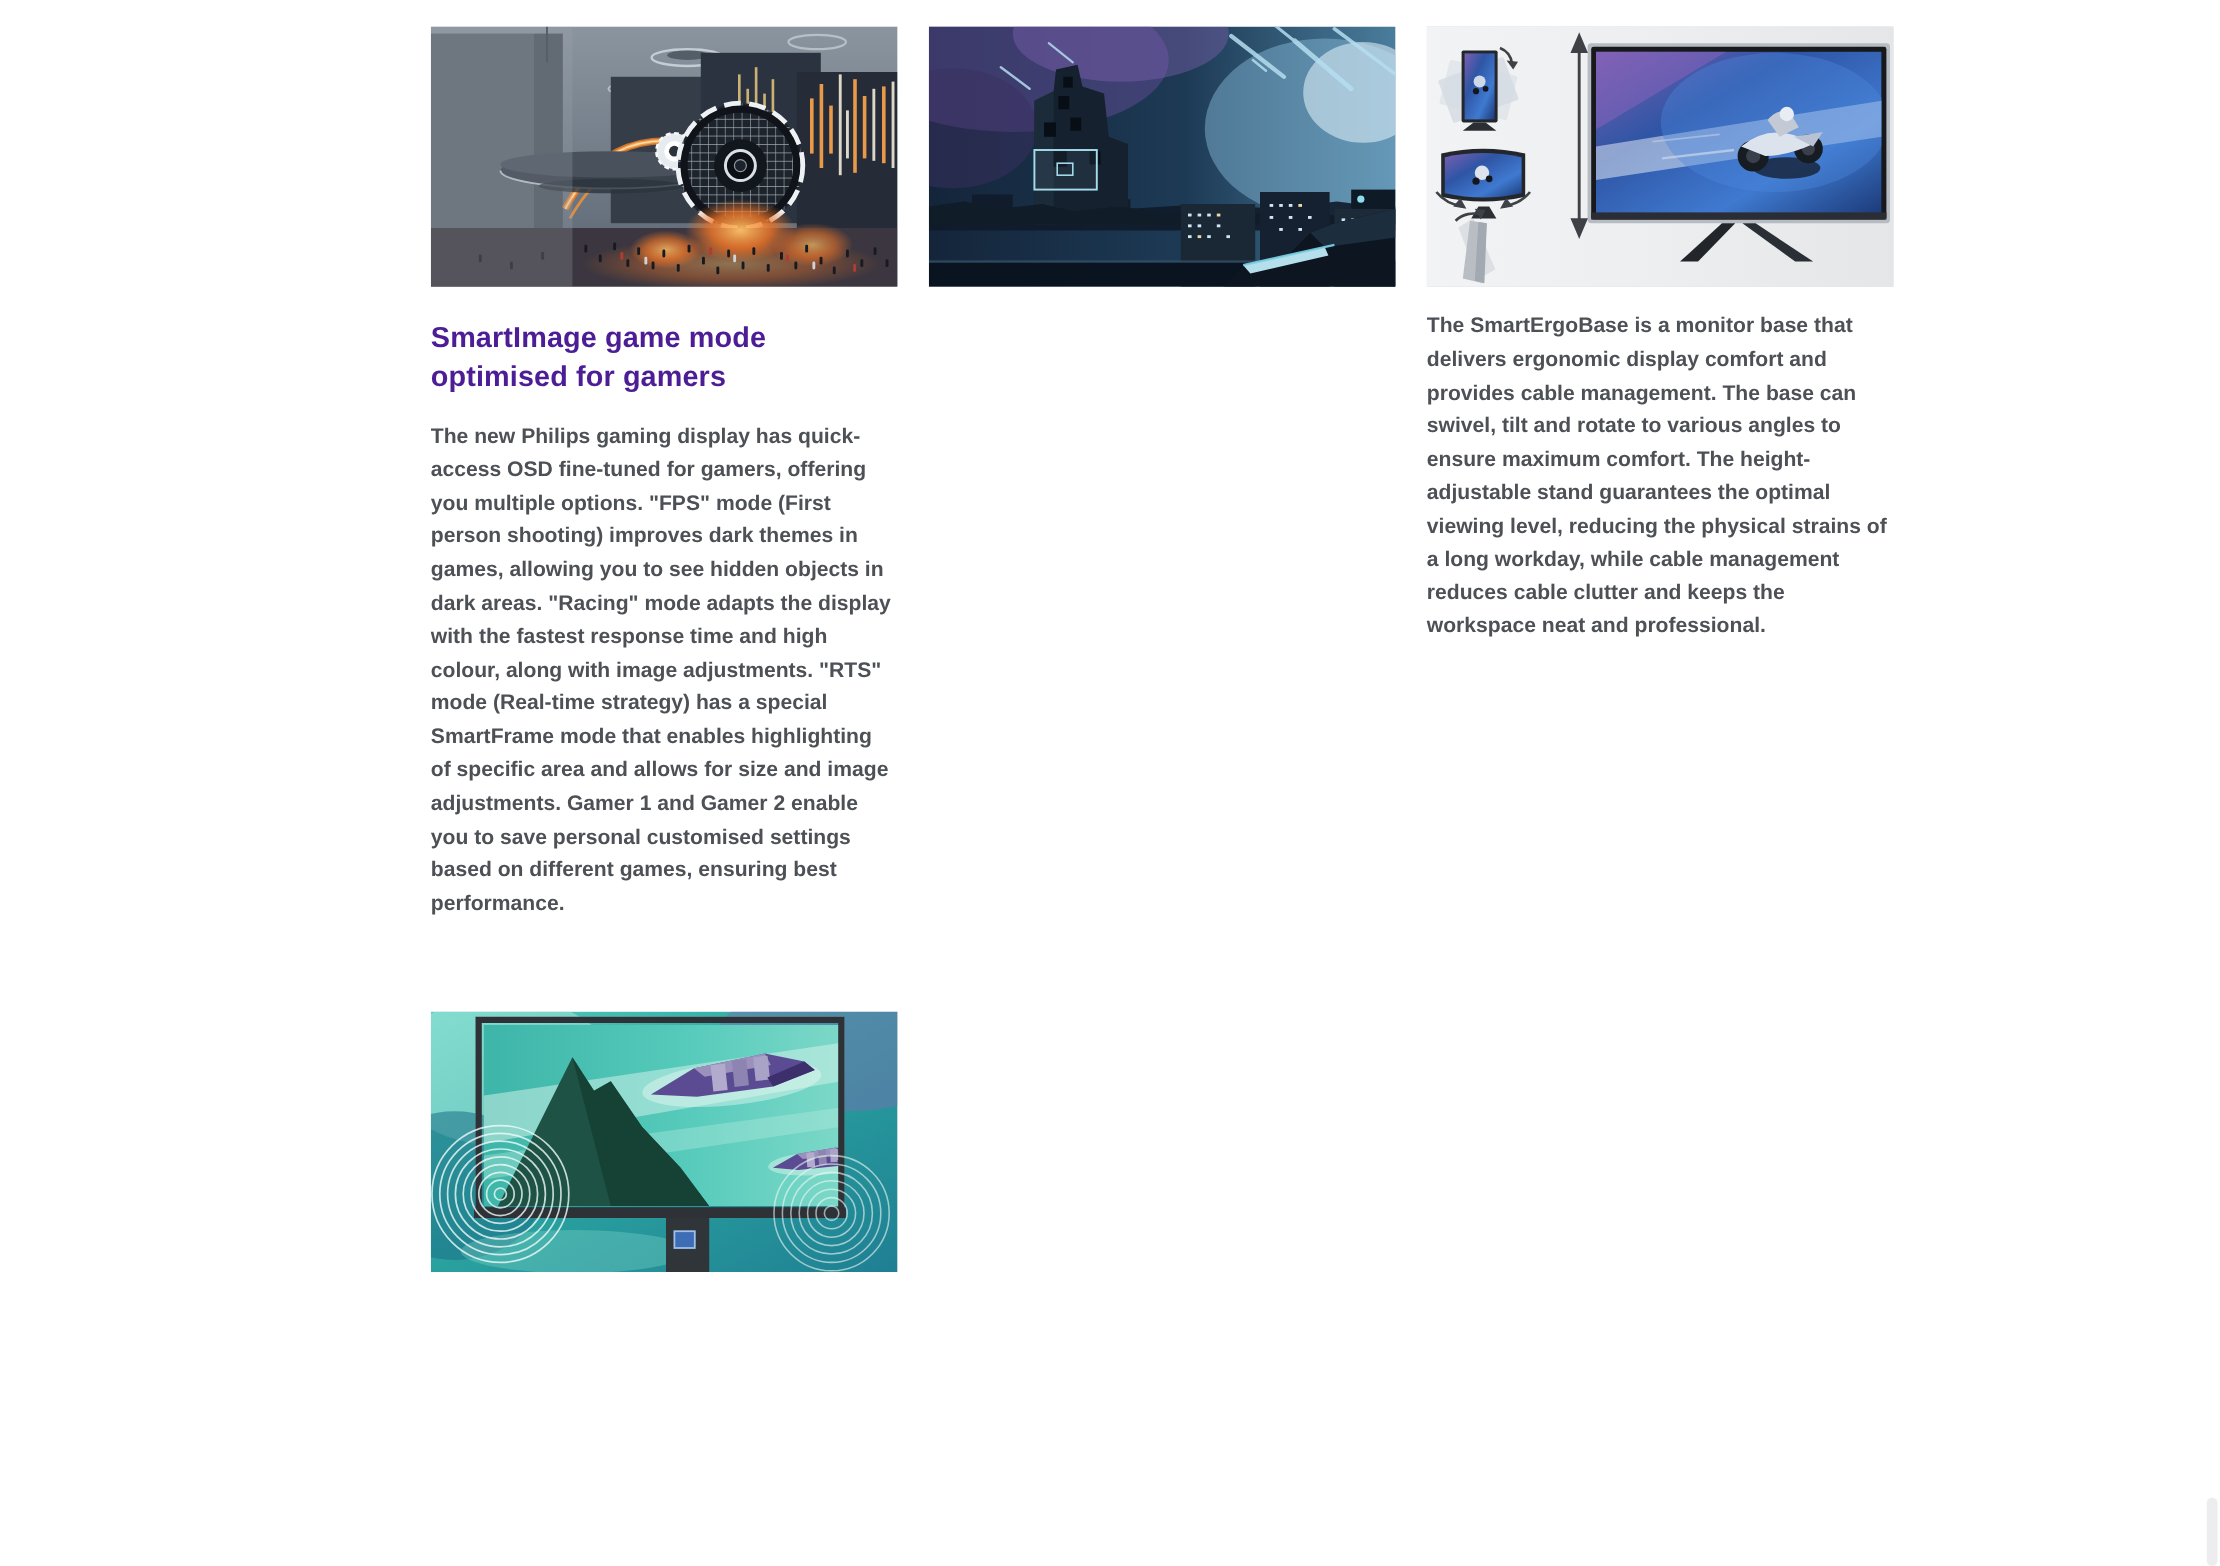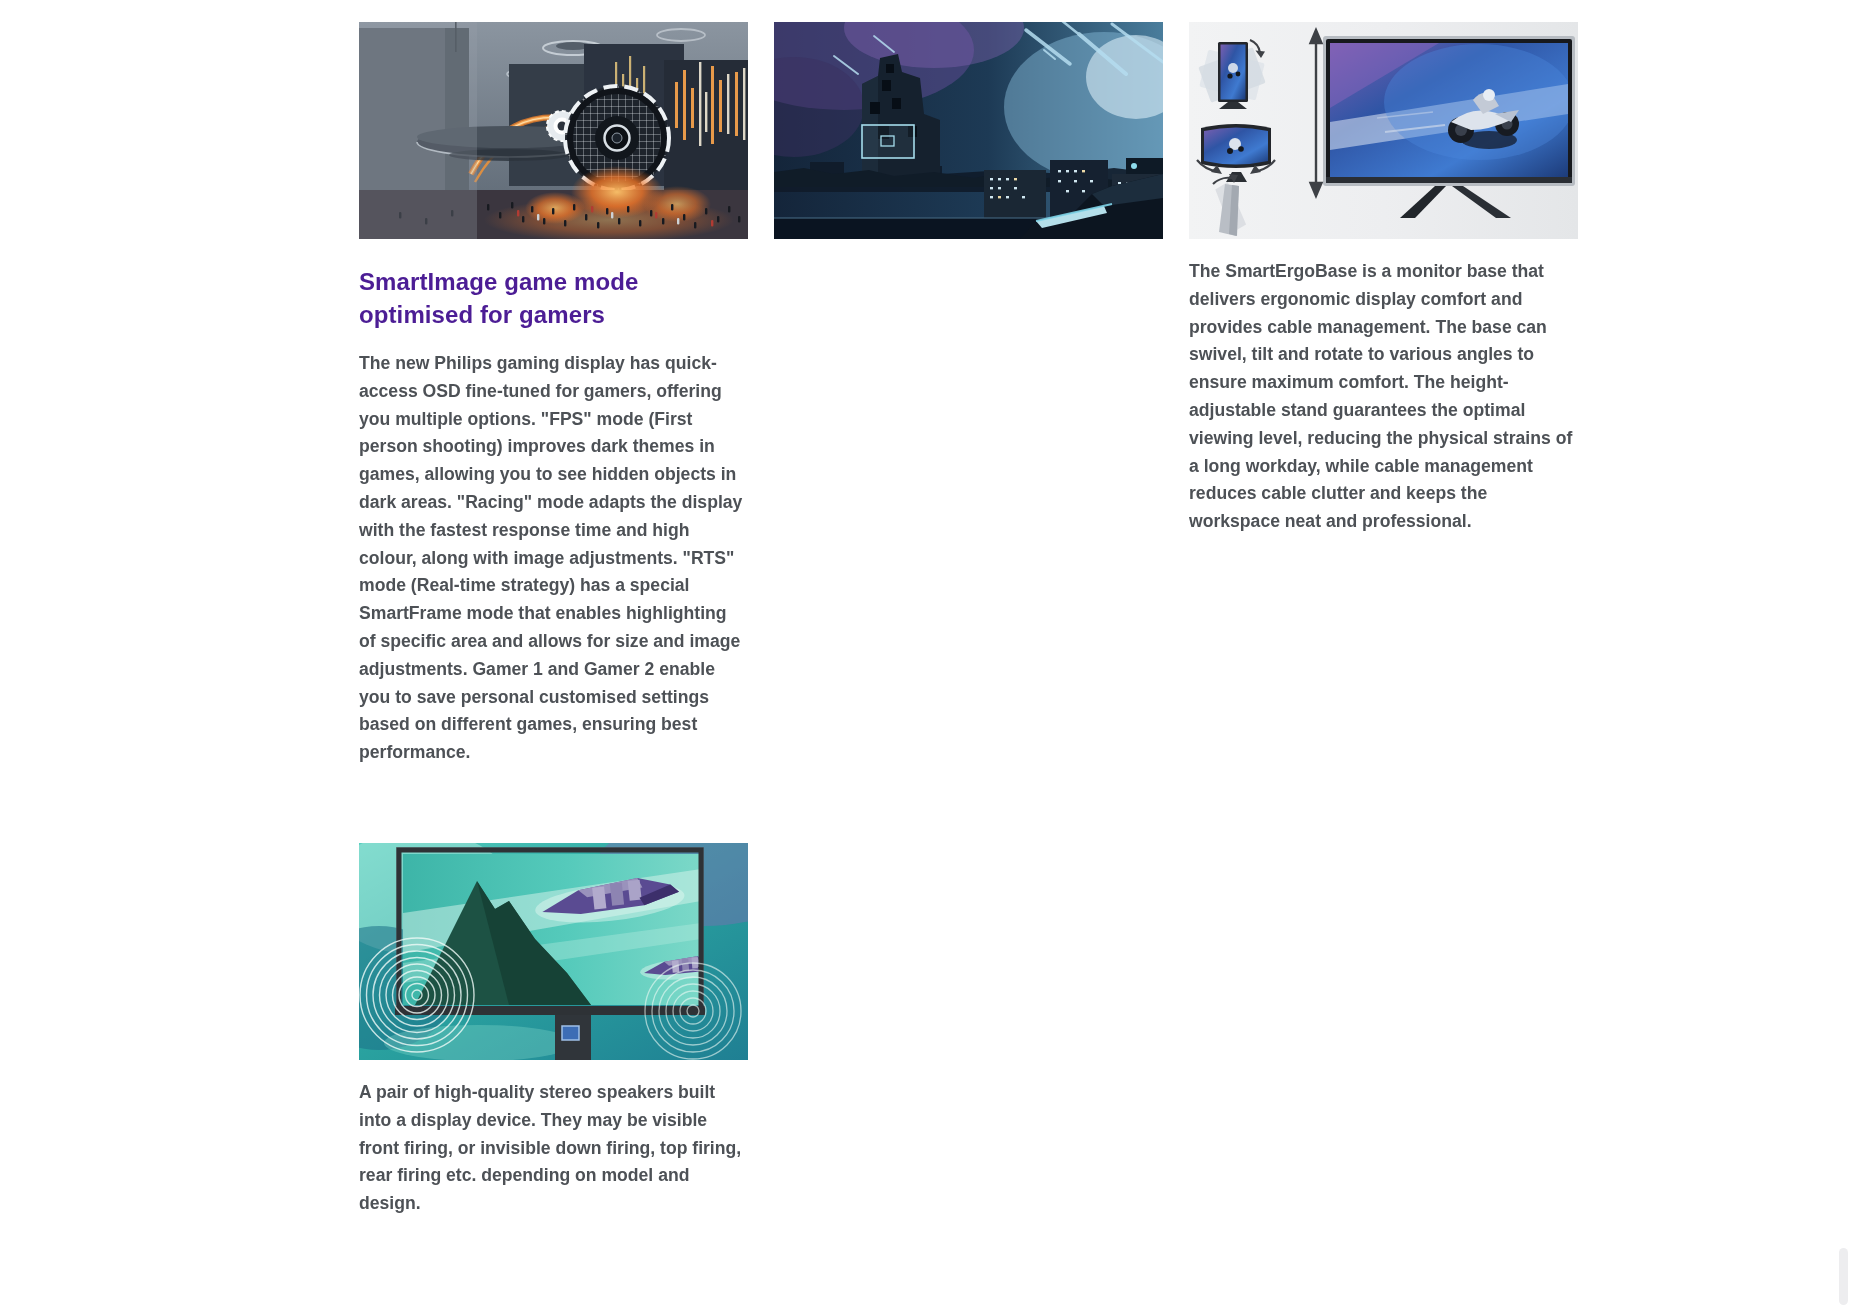--- a/index.html
+++ b/index.html
@@ -411,18 +411,17 @@
             <circle cx="334" cy="168" r="20"></circle>
           <circle cx="334" cy="168" r="27"></circle>
             <circle cx="334" cy="168" r="34"></circle>
             <circle cx="334" cy="168" r="41"></circle>
           <circle cx="334" cy="168" r="48"></circle>
         </g>
         <rect x="196" y="172" width="36" height="45" fill="#30353a"></rect>
         <rect x="203" y="183" width="17" height="14" fill="#3d6db5" stroke="#9fc0e8" stroke-width="1.5"></rect>
       </svg>
     </div>
-    <p class="card-body">A pair of high-quality stereo speakers built into a display device. They may be visible front firing, or invisible down firing, top firing, rear firing etc. depending on model and design.</p>
   </div>
 
 </div>
 
 <div class="scrollbar-thumb"></div>
 
 </body></html>

